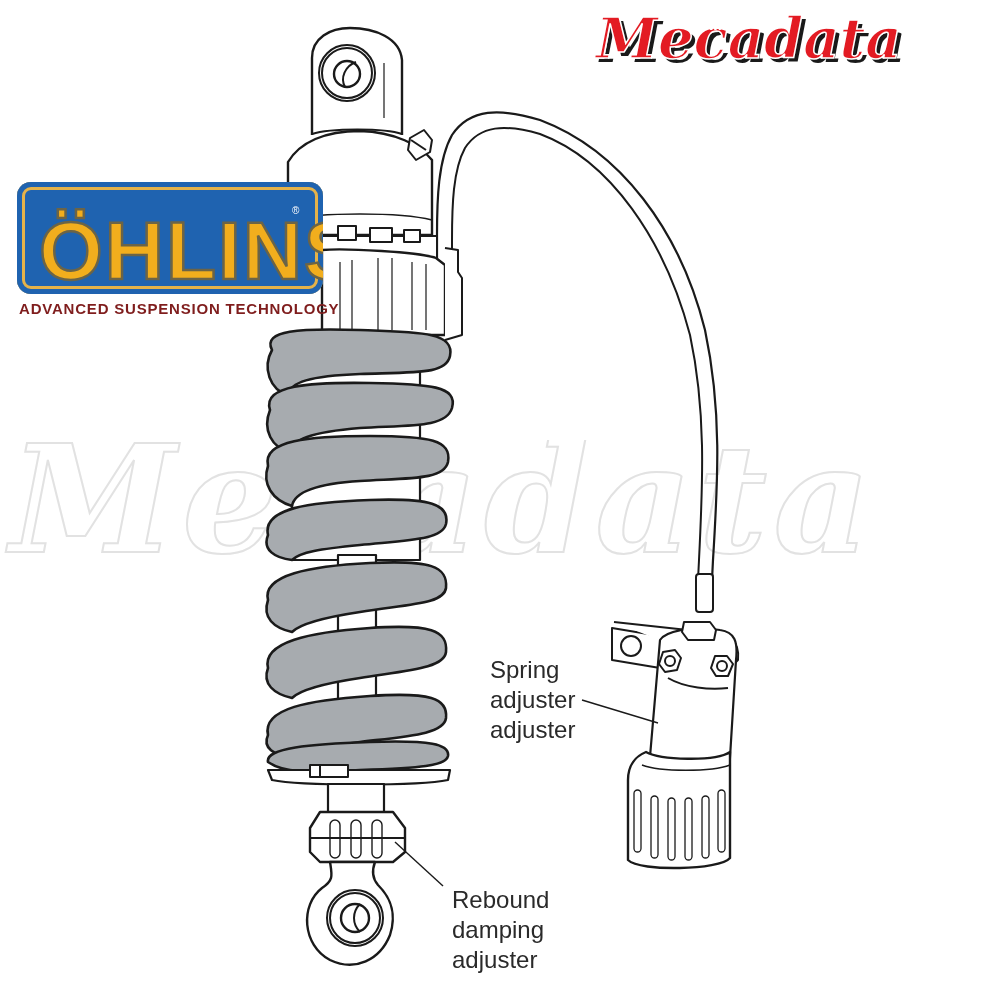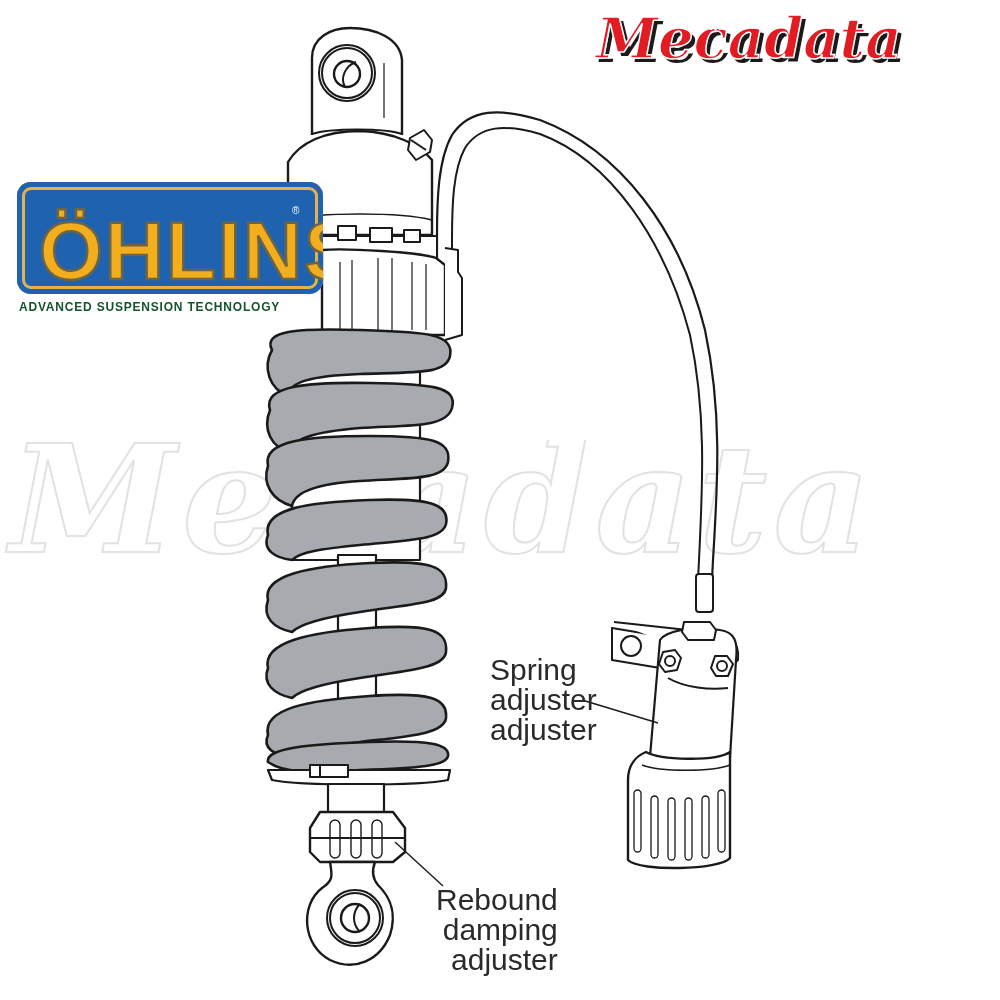--- a/index.html
+++ b/index.html
@@ -7,25 +7,25 @@
   .layer { position:absolute; left:0; top:0; width:1000px; height:1000px; }
   .watermark { position:absolute; left:0; top:440px; width:1000px; height:130px; }
   .wm-text { font-family:"DejaVu Serif", serif; font-style:italic; font-weight:bold; font-size:150px; fill:none; stroke:#e2e2e2; stroke-width:2; letter-spacing:6px; }
   .logo-mecadata { position:absolute; left:588px; top:8px; width:410px; height:62px; }
   .mec-text { font-family:"DejaVu Serif", serif; font-style:italic; font-weight:bold; font-size:56px; }
   .mec-small { font-family:"DejaVu Sans", sans-serif; font-weight:bold; font-size:11px; fill:#ffffff; }
   .ohlins { position:absolute; left:17px; top:182px; width:306px; height:112px; background:#1f63b0; border-radius:14px; box-shadow:inset 0 0 0 5px #1f63b0, inset 0 0 0 8px #e4b24a; }
   .ohlins-word { position:absolute; left:0; top:0; width:306px; height:112px; }
   .ohlins-letters { font-family:"Liberation Sans", sans-serif; font-weight:bold; font-size:82px; fill:#f2ae1d; stroke:#6b6447; stroke-width:2.5; letter-spacing:2px; }
   .ohlins-reg { position:absolute; left:292px; top:205px; font-size:10px; color:#ffffff; }
-  .ohlins-tag { position:absolute; left:19px; top:300px; font-size:12px; font-weight:bold; color:#14532d; letter-spacing:0.8px; white-space:nowrap; }
-  .label { position:absolute; font-family:"Liberation Sans", sans-serif; font-size:30px; line-height:30px; color:#2a2a2a; }
+  .ohlins-tag { position:absolute; left:19px; top:300px; font-size:15px; font-weight:bold; color:#7f1d1d; letter-spacing:0.8px; white-space:nowrap; }
+  .label { position:absolute; font-family:"Liberation Sans", sans-serif; font-size:24px; line-height:30px; color:#2a2a2a; }
   .label div { white-space:nowrap; }
   .lbl-preload { left:490px; top:655px; }
-  .lbl-rebound { left:436px; top:885px;text-align:right; }
+  .lbl-rebound { left:452px; top:885px; }
 </style>
 </head>
 <body>
 
 <svg class="watermark" viewBox="0 0 1000 130">
   <text class="wm-text" x="10" y="112">Mecadata</text>
 </svg>
 
 <svg class="layer" viewBox="0 0 1000 1000">
   <g fill="none" stroke="#1a1a1a" stroke-width="2" stroke-linejoin="round">

